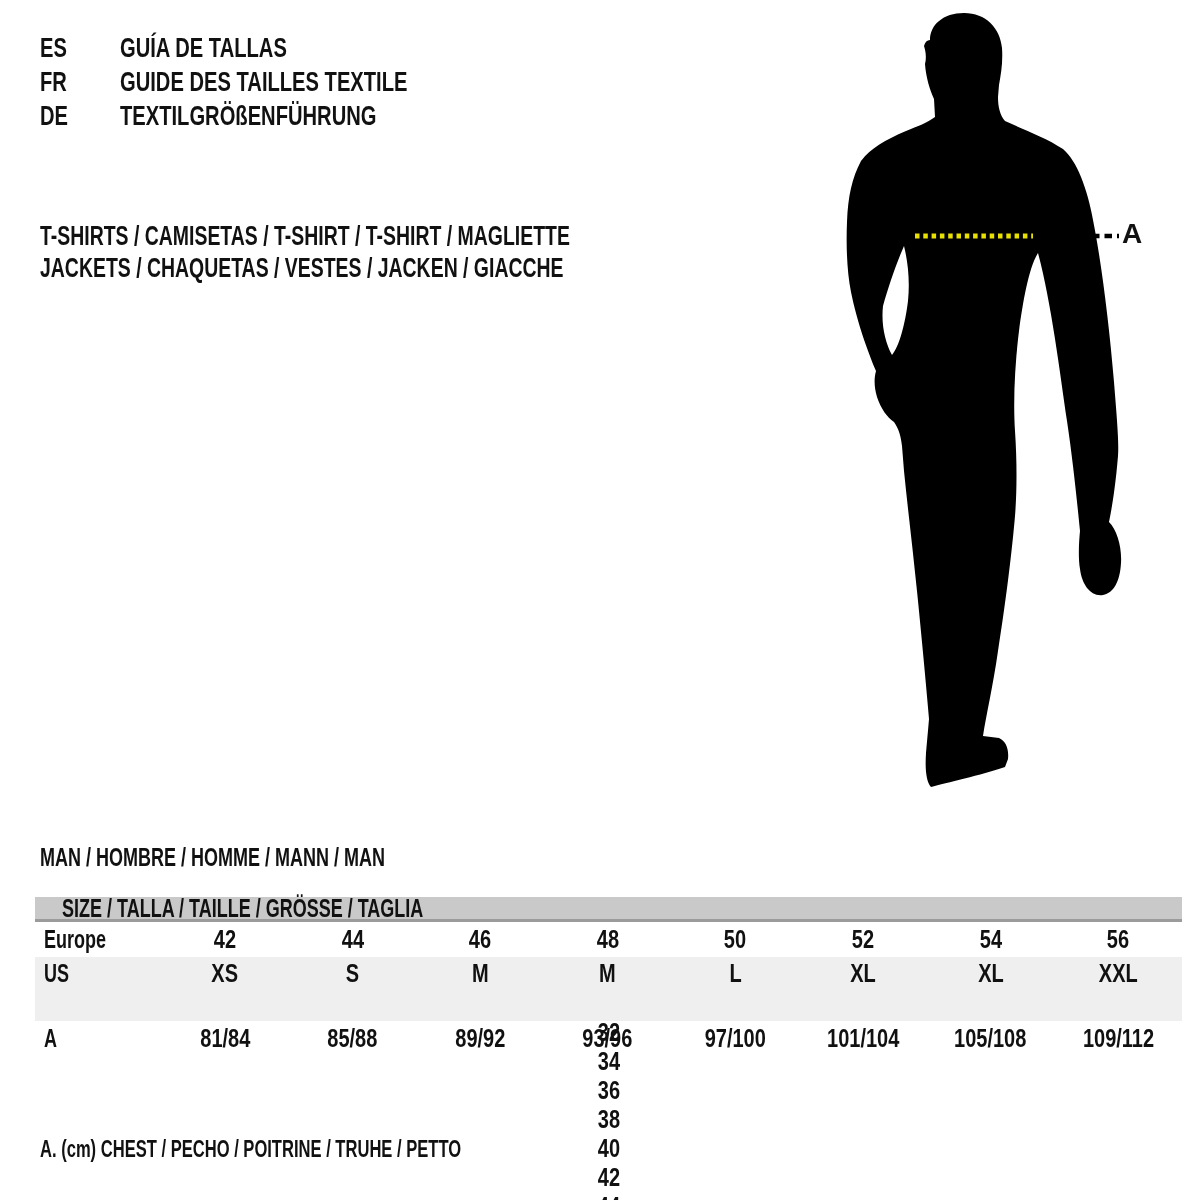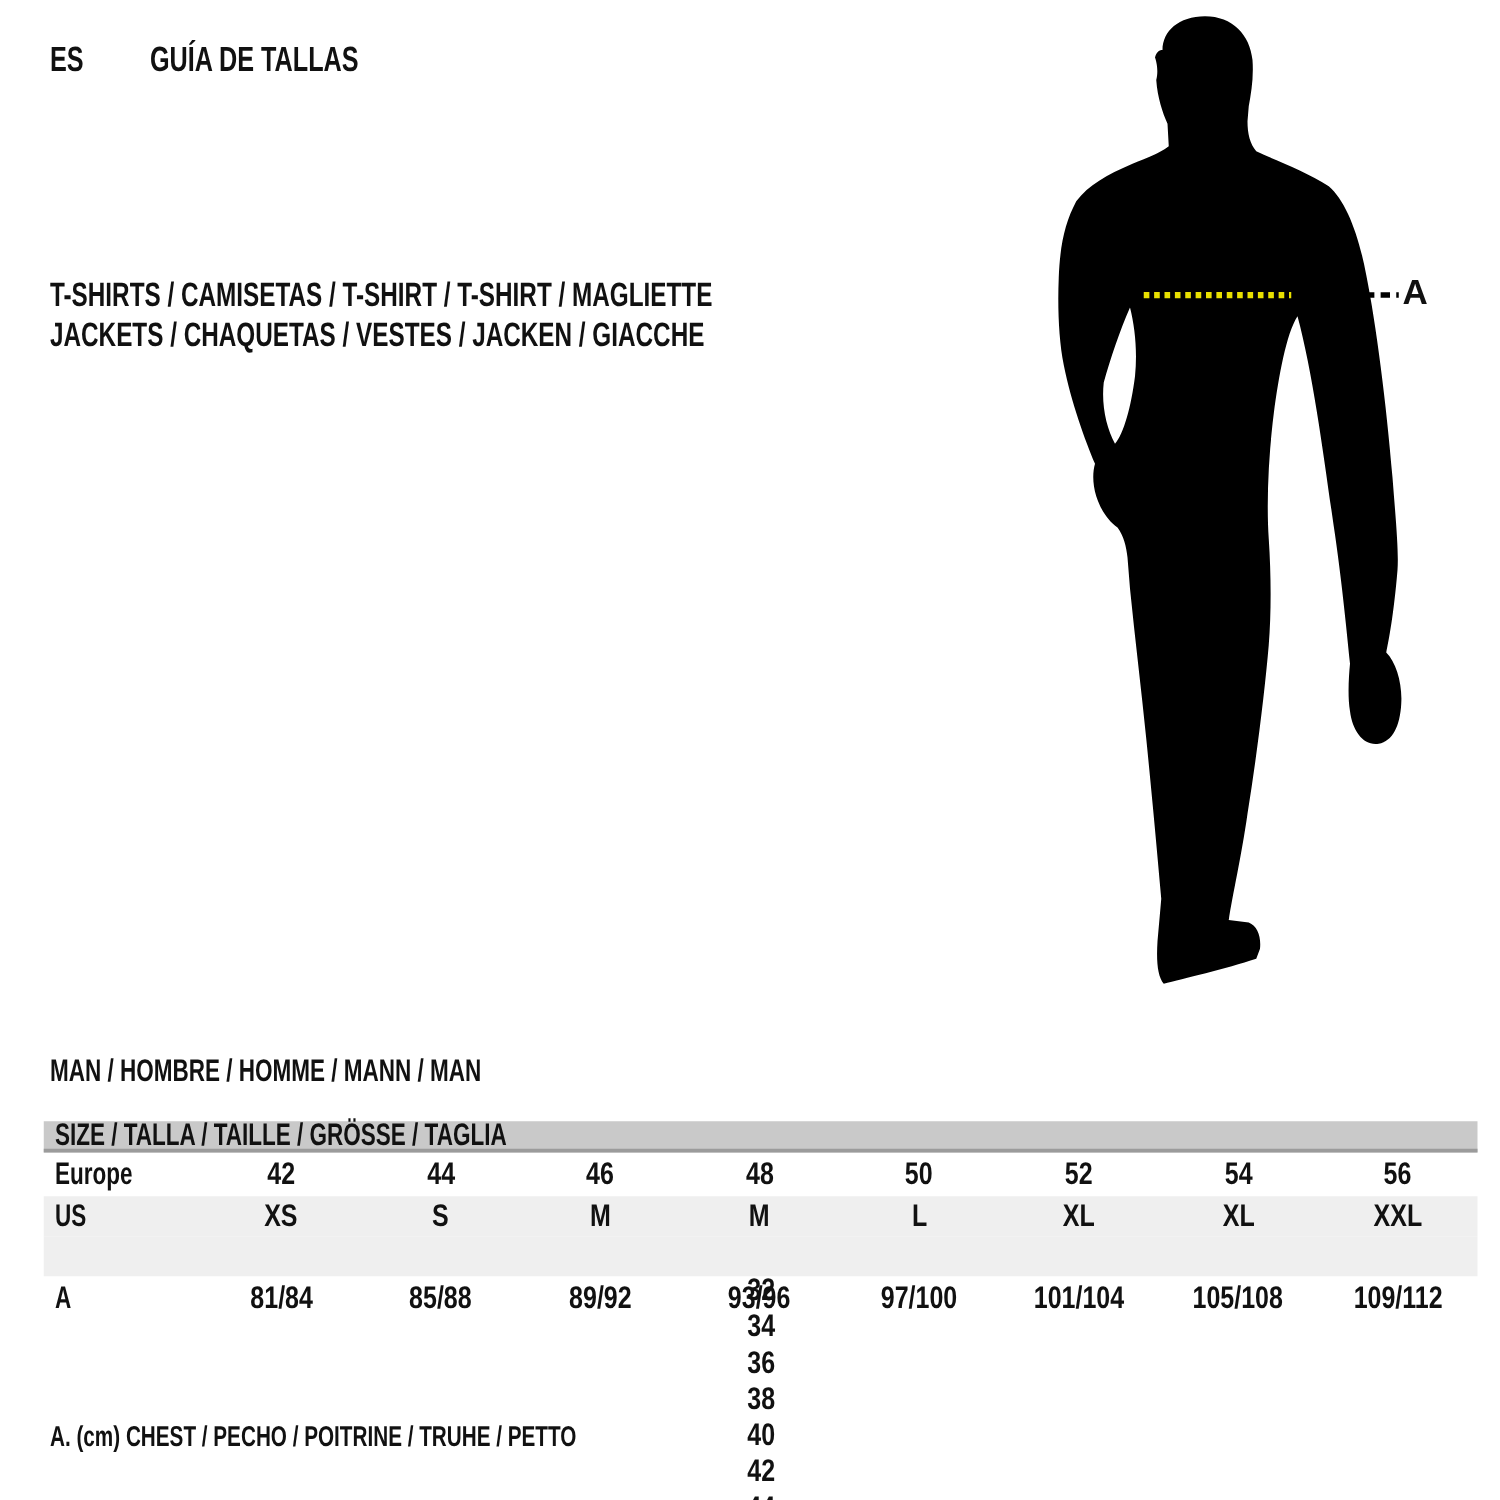--- a/index.html
+++ b/index.html
@@ -28,38 +28,46 @@
   .categories{position:absolute;left:40px;top:220px;font-size:27px;line-height:32px;}
 
   .figure-wrap{position:absolute;left:830px;top:0;width:320px;height:800px;}
   .figure-wrap svg{display:block;width:320px;height:800px;}
   .measure-label{position:absolute;left:1122px;top:218px;font-size:28px;}
 
   .section-heading{position:absolute;left:40px;top:843px;font-size:25px;}
 
   .size-table{position:absolute;left:35px;top:897px;width:1147px;font-size:25px;}
   .thead{height:25px;background:var(--header-bg);border-bottom:3px solid var(--header-border);
-         display:flex;align-items:center;padding-left:9px;}
+         display:flex;align-items:center;padding-left:27px;}
   .trow{display:flex;align-items:center;}
   .trow.r1{height:35px;justify-content:space-between;}
   .trow.r2{height:32px;background:var(--alt-row-bg);}
   .trow.r3{height:32px;background:var(--alt-row-bg);flex-direction:column;}
   .trow.r4{height:34px;}
   .tlabel{width:126px;padding-left:9px;}
   .tcell{flex:1;text-align:center;}
 
   .footer-note{position:absolute;left:40px;top:1136px;font-size:23px;}
 </style>
 </head>
 <body>
 
 <div class="lang-list">
   <div class="lang-row">
     <span class="lang-code"><span class="cond">ES</span></span>
     <span class="cond">GUÍA DE TALLAS</span>
+  </div>
+  <div class="lang-row">
+    <span class="lang-code"><span class="cond">FR</span></span>
+    <span class="cond">GUIDE DES TAILLES TEXTILE</span>
+  </div>
+  <div class="lang-row">
+    <span class="lang-code"><span class="cond">DE</span></span>
+    <span class="cond">TEXTILGRÖßENFÜHRUNG</span>
   </div>
 </div>
 
 <div class="categories">
   <div><span class="cond">T-SHIRTS / CAMISETAS / T-SHIRT / T-SHIRT / MAGLIETTE</span></div>
   <div><span class="cond">JACKETS / CHAQUETAS / VESTES / JACKEN / GIACCHE</span></div>
 </div>
 
 <div class="figure-wrap">
   <svg viewBox="0 0 320 800">

